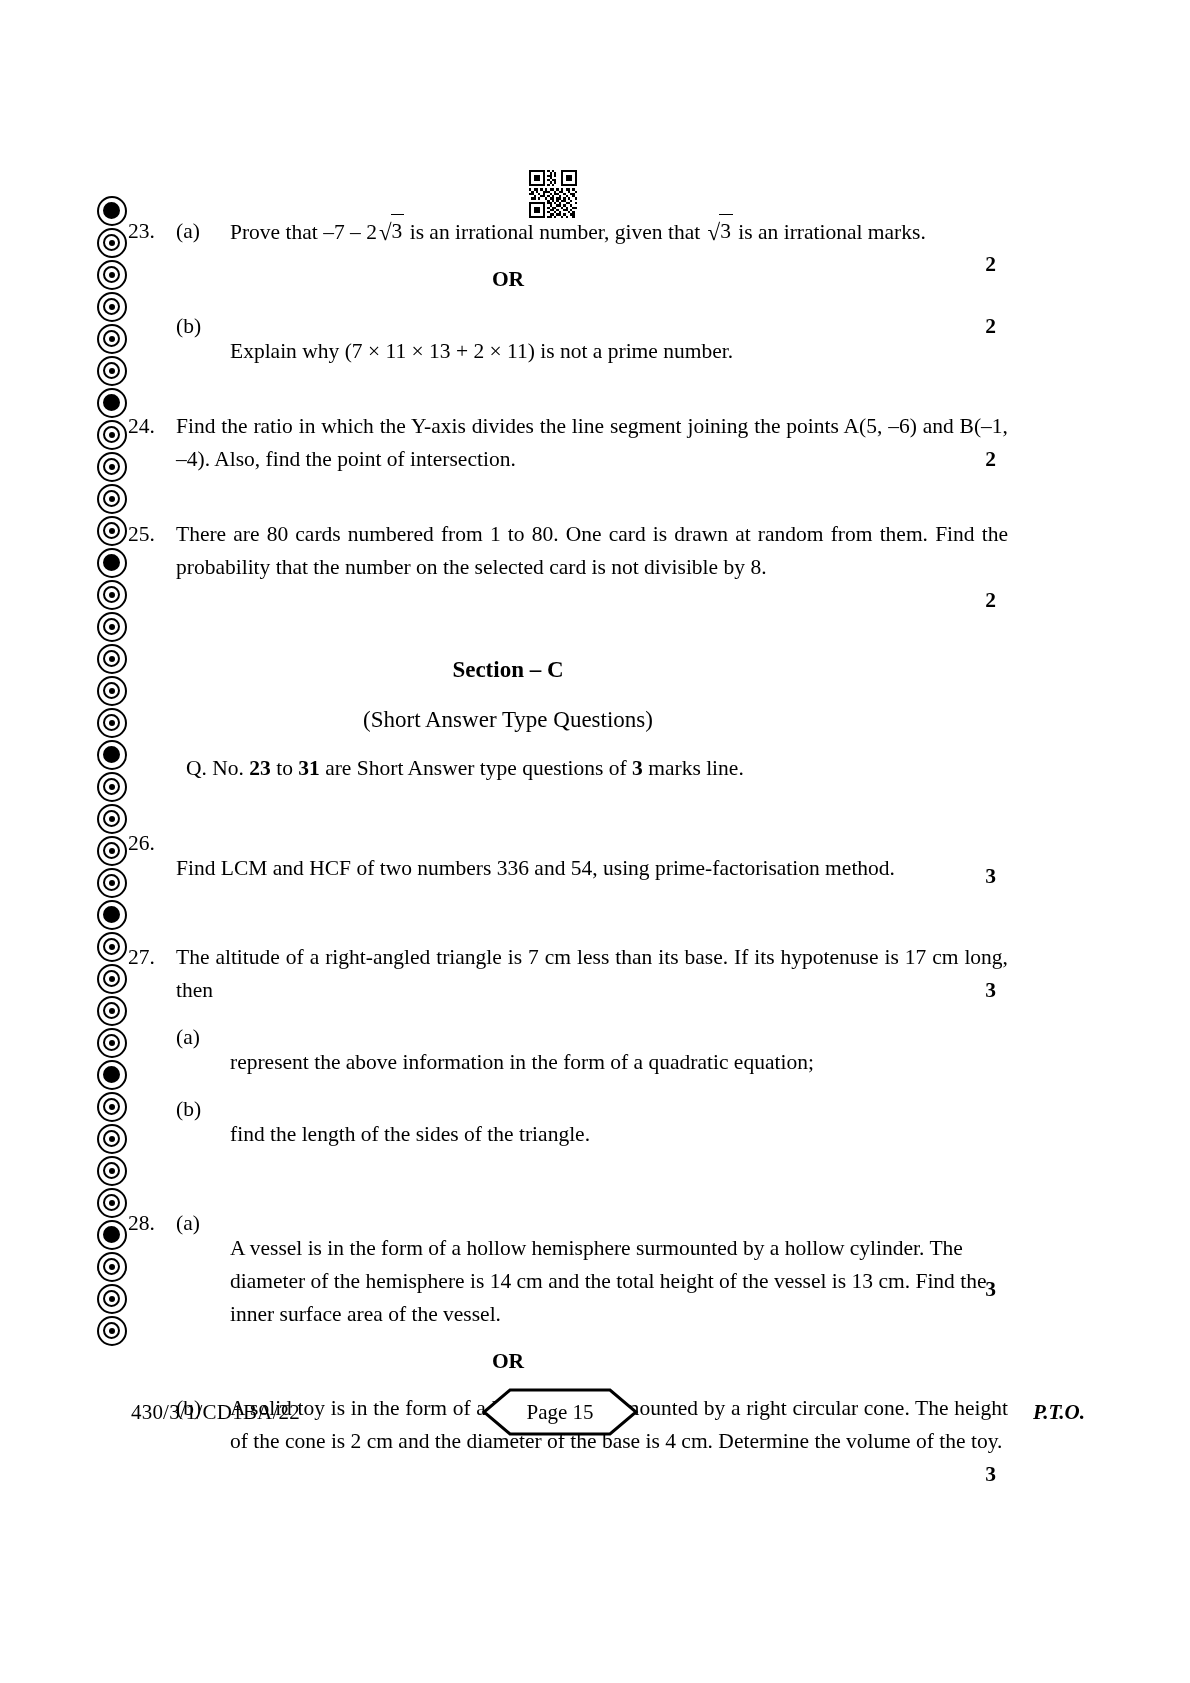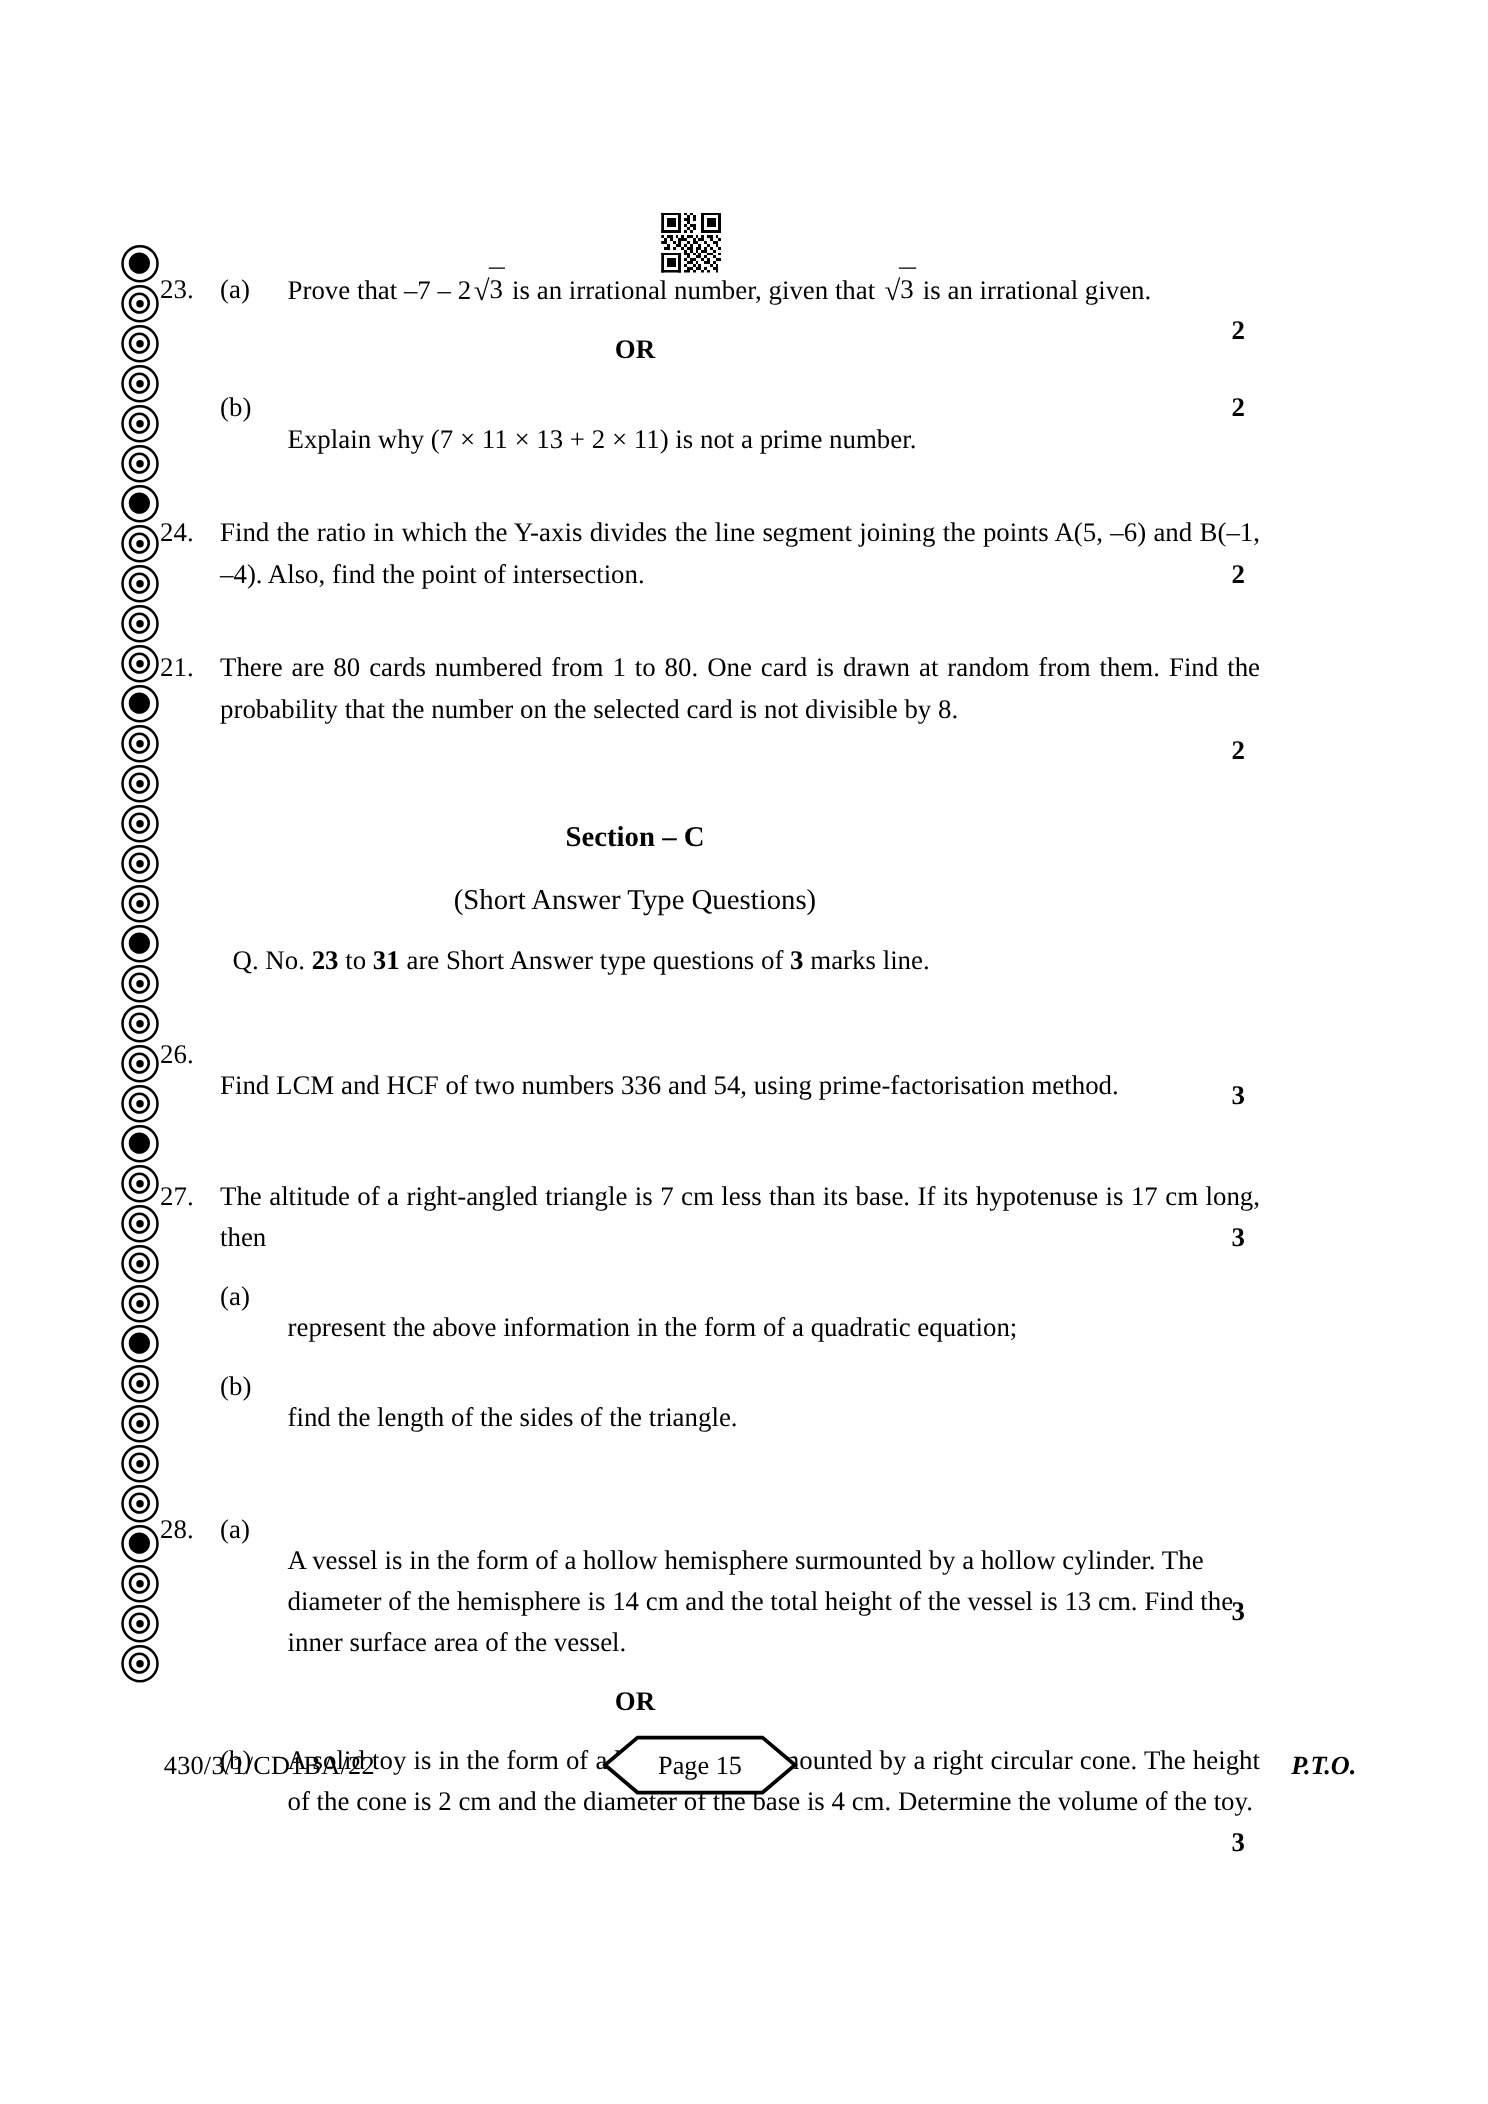--- a/index.html
+++ b/index.html
@@ -373,21 +373,21 @@
         <rect x="19" y="20" width="1" height="1"></rect>
       </g>
     </svg>
   </div>
 
   <div id="content">
 
     <div class="qrow">
       <div class="qnum">23.</div>
       <div class="qlabel">(a)</div>
-      <div class="qbody"><span>Prove that –7 – 2</span><span class="sqrt"><span class="radical">√</span><span class="rad-arg">3</span></span><span> is an irrational number, given that </span><span class="sqrt"><span class="radical">√</span><span class="rad-arg">3</span></span><span> is an irrational given.</span></div>
+      <div class="qbody"><span>Prove that –7 – 2</span><span class="sqrt"><span class="radical">√</span><span class="rad-arg">3</span></span><span> is an irrational number, given that </span><span class="sqrt"><span class="radical">√</span><span class="rad-arg">3</span></span><span> is an irrational marks.</span></div>
       <div class="marks" style="top:33px">2</div>
     </div>
 
     <div class="gap-sm"></div>
     <div class="or-line">OR</div>
     <div class="gap-sm"></div>
 
     <div class="qrow">
       <div class="qnum"></div>
       <div class="qlabel">(b)</div>
@@ -399,21 +399,21 @@
 
     <div class="qrow">
       <div class="qnum">24.</div>
       <div class="qbody">Find the ratio in which the Y-axis divides the line segment joining the points A(5, –6) and B(–1, –4). Also, find the point of intersection.</div>
       <div class="marks" style="top:33px">2</div>
     </div>
 
     <div class="gap-lg"></div>
 
     <div class="qrow">
-      <div class="qnum">21.</div>
+      <div class="qnum">25.</div>
       <div class="qbody">There are 80 cards numbered from 1 to 80. One card is drawn at random from them. Find the probability that the number on the selected card is not divisible by 8.</div>
       <div class="marks" style="top:66px">2</div>
     </div>
 
     <div class="gap-lg"></div>
     <div class="gap-md"></div>
 
     <div class="section-head">Section – C</div>
     <div class="gap-sm"></div>
     <div class="section-sub">(Short Answer Type Questions)</div>

